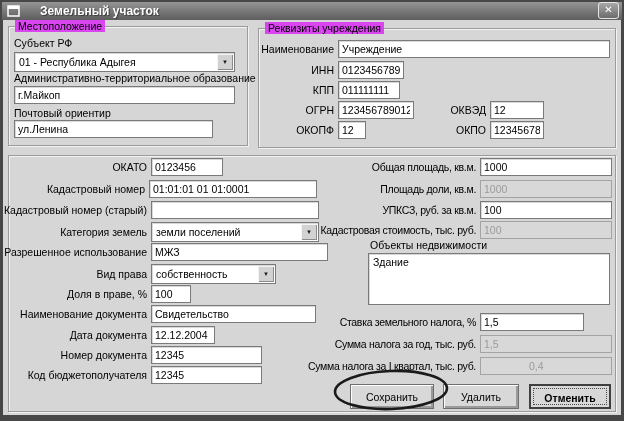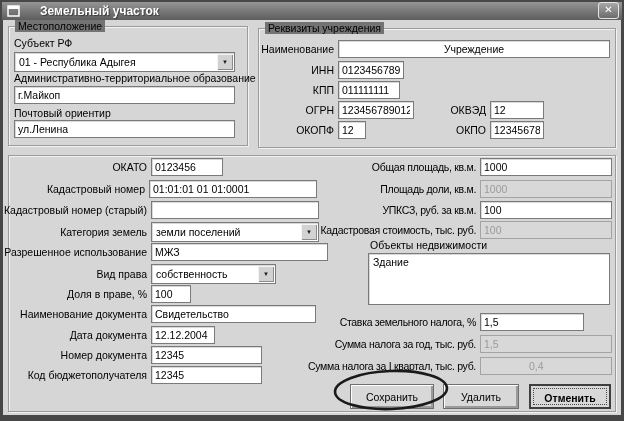--- a/index.html
+++ b/index.html
@@ -25,21 +25,21 @@
     background:linear-gradient(#a8a8a8,#6b6b6b);
     color:#ffffff; font-size:10px; font-weight:bold; line-height:14px;
     text-align:center; cursor:default;
   }
   .groupbox {
     position:absolute; box-sizing:border-box;
     border:1px solid #9b9b9b;
     box-shadow: 1px 1px 0 #f2f2f2, inset 1px 1px 0 #f2f2f2;
   }
   .legend {
-    position:absolute; top:-7px; left:6px; background:#737373; padding:0 3px;
+    position:absolute; top:-7px; left:6px; background:#d946ef; padding:0 3px;
     white-space:nowrap;
   }
   .flabel { position:absolute; white-space:nowrap;text-align:center; }
   .frow { position:absolute; display:flex; align-items:center; }
   .lab { text-align:right; padding-right:4px; box-sizing:border-box;
          white-space:nowrap; flex:none; }
   .tight { letter-spacing:-0.3px; }
   .tb {
     height:18px; box-sizing:border-box; flex:none;
     border:1px solid #7a7a7a; background:#ffffff;
@@ -100,25 +100,25 @@
   <div class="groupbox" style="left:8px;top:155px;width:608px;height:257px"></div>
 
   <span class="flabel" style="left:14px;top:37px">Субъект РФ</span>
   <div class="combo" style="position:absolute;left:14px;top:52px;width:221px">
     <span class="combo-val">01 - Республика Адыгея</span>
     <span class="combo-btn">▼</span>
   </div>
   <span class="flabel" style="left:14px;top:72px">Административно-территориальное образование</span>
   <input class="tb" style="position: absolute; left: 14px; top: 86px; width: 221px;" value="г.Майкоп">
   <span class="flabel" style="left:14px;top:107px">Почтовый ориентир</span>
-  <input class="tb" style="position: absolute; left: 14px; top: 120px; width: 221px;" value="ул.Ленина">
+  <input class="tb" style="position: absolute; left: 14px; top: 120px; width: 199px;" value="ул.Ленина">
 
   <div class="frow" style="left:260px;top:40px">
     <span class="lab" style="width:78px">Наименование</span>
-    <input class="tb" style="width: 272px; text-align: center;" value="Учреждение">
+    <input class="tb" style="width: 272px;" value="Учреждение">
   </div>
   <div class="frow" style="left:260px;top:61px">
     <span class="lab" style="width:78px">ИНН</span>
     <input class="tb" style="width: 66px;" value="0123456789">
   </div>
   <div class="frow" style="left:260px;top:81px">
     <span class="lab" style="width:78px">КПП</span>
     <input class="tb" style="width: 62px;" value="011111111">
   </div>
   <div class="frow" style="left:260px;top:101px">

